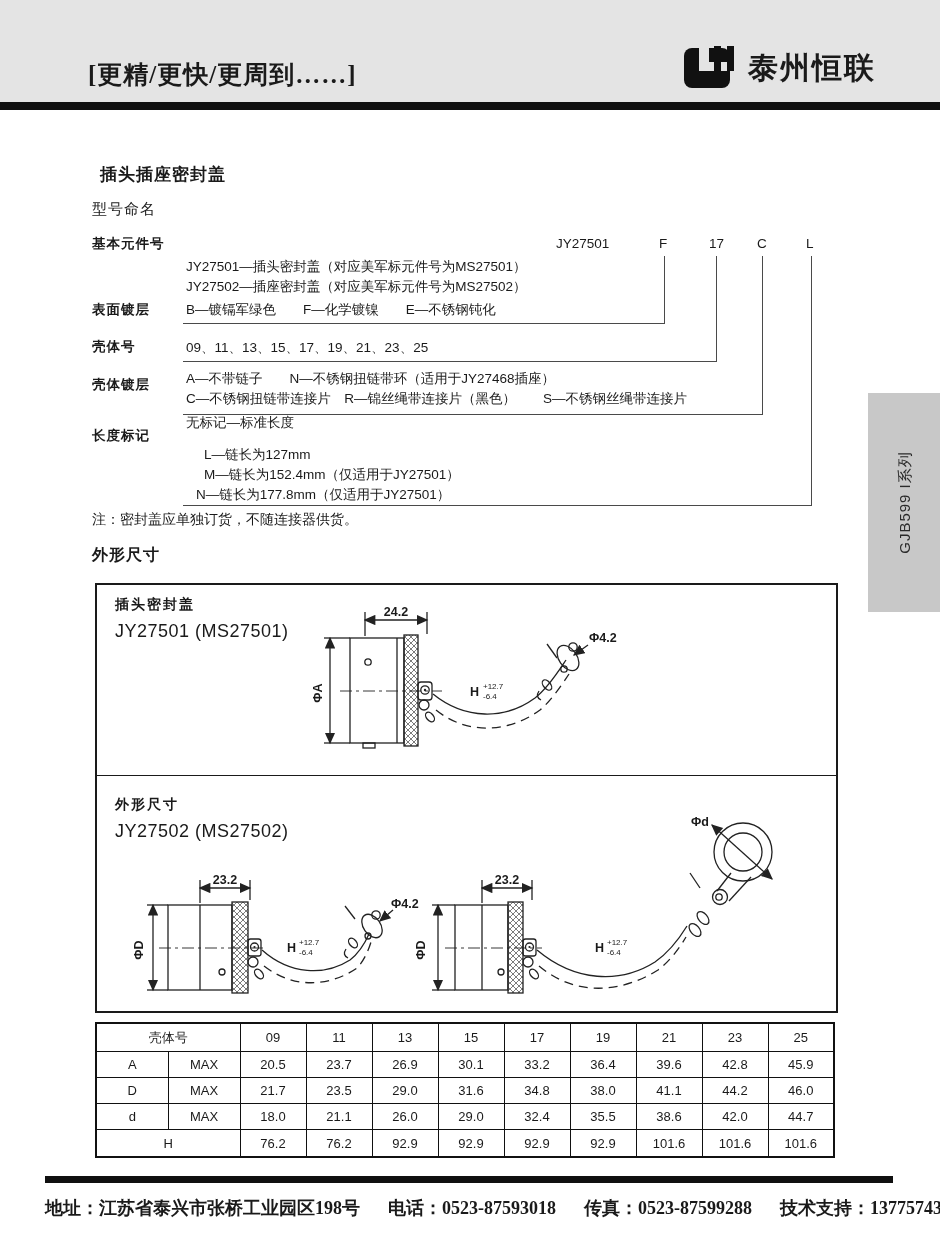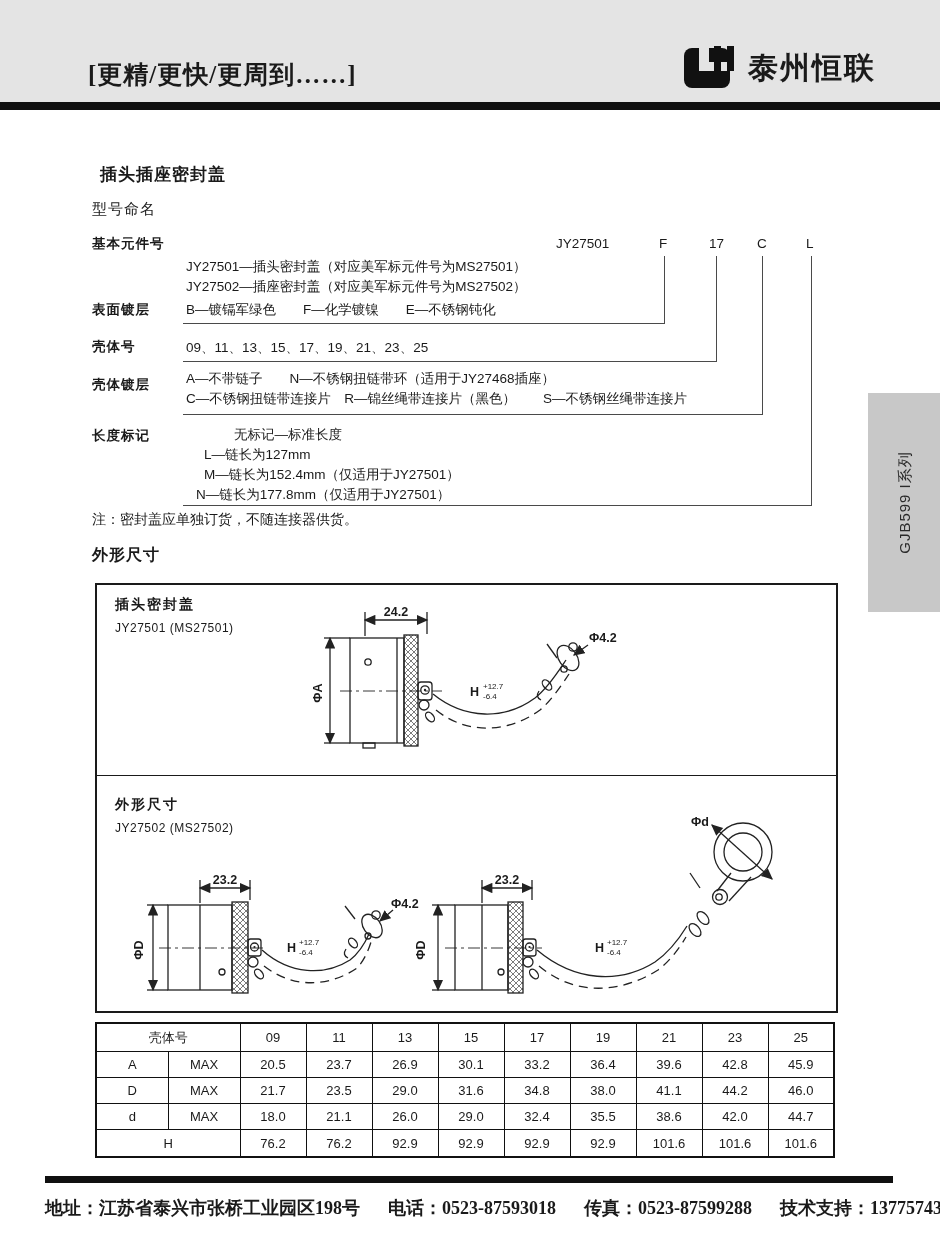--- a/index.html
+++ b/index.html
@@ -20,21 +20,21 @@
   .sub-title{left:92px;top:201px;font-size:15px;font-weight:400;line-height:1;letter-spacing:1px;}
   .n-label{font-size:13.5px;font-weight:700;line-height:1;letter-spacing:1px;}
   .n-text{font-size:13.5px;line-height:1;white-space:nowrap;}
   .code{font-size:13.5px;line-height:1;}
   .conn{border-right:1.5px solid #4a4a4a;border-bottom:1.5px solid #4a4a4a;}
   .note{left:92px;top:512px;font-size:14px;line-height:1;}
   .sec-title{left:92px;top:547px;font-size:16px;font-weight:700;line-height:1;letter-spacing:1px;}
   .draw-box{left:95px;top:583px;width:739px;height:426px;border:2px solid #1a1a1a;}
   .draw-divider{left:97px;top:775px;width:739px;height:0;border-top:1.5px solid #1a1a1a;}
   .d-title{font-size:14px;font-weight:600;letter-spacing:2px;line-height:1;}
-  .d-model{font-size:12px;line-height:1;letter-spacing:0.5px;}
+  .d-model{font-size:18px;line-height:1;letter-spacing:0.5px;}
   .dim-table{left:95px;top:1022px;border-collapse:collapse;border:2px solid #111;
              font-size:13px;table-layout:fixed;}
   .dim-table td{border:1px solid #111;text-align:center;height:25px;padding:0;}
   .dim-table td.hd{height:27px;}
   .footer-bar{left:45px;top:1176px;width:848px;height:7px;background:#101010;}
   .footer{left:45px;top:1196px;width:870px;display:flex;gap:28px;
           font-family:"Liberation Serif","DejaVu Serif",serif;font-size:18px;font-weight:600;
           white-space:nowrap;}
   svg text{font-family:"Liberation Sans","DejaVu Sans",sans-serif;}
 </style>
@@ -83,21 +83,21 @@
   <div class="abs n-text" style="left:186px;top:303px;">B—镀镉军绿色　　F—化学镀镍　　E—不锈钢钝化</div>
 
   <div class="abs n-label" style="left:92px;top:340px;">壳体号</div>
   <div class="abs n-text" style="left:186px;top:341px;">09、11、13、15、17、19、21、23、25</div>
 
   <div class="abs n-label" style="left:92px;top:378px;">壳体镀层</div>
   <div class="abs n-text" style="left:186px;top:372px;">A—不带链子　　N—不锈钢扭链带环（适用于JY27468插座）</div>
   <div class="abs n-text" style="left:186px;top:392px;">C—不锈钢扭链带连接片　R—锦丝绳带连接片（黑色）　　S—不锈钢丝绳带连接片</div>
 
   <div class="abs n-label" style="left:92px;top:429px;">长度标记</div>
-  <div class="abs n-text" style="left:186px;top:428px;margin-left:48px;">无标记—标准长度</div>
+  <div class="abs n-text" style="left:186px;top:416px;">无标记—标准长度</div>
   <div class="abs n-text" style="left:204px;top:448px;">L—链长为127mm</div>
   <div class="abs n-text" style="left:204px;top:468px;">M—链长为152.4mm（仅适用于JY27501）</div>
   <div class="abs n-text" style="left:196px;top:488px;">N—链长为177.8mm（仅适用于JY27501）</div>
 
   <div class="abs note">注：密封盖应单独订货，不随连接器供货。</div>
 
   <div class="abs sec-title">外形尺寸</div>
   <div class="abs draw-box"></div>
   <div class="abs draw-divider"></div>
 

